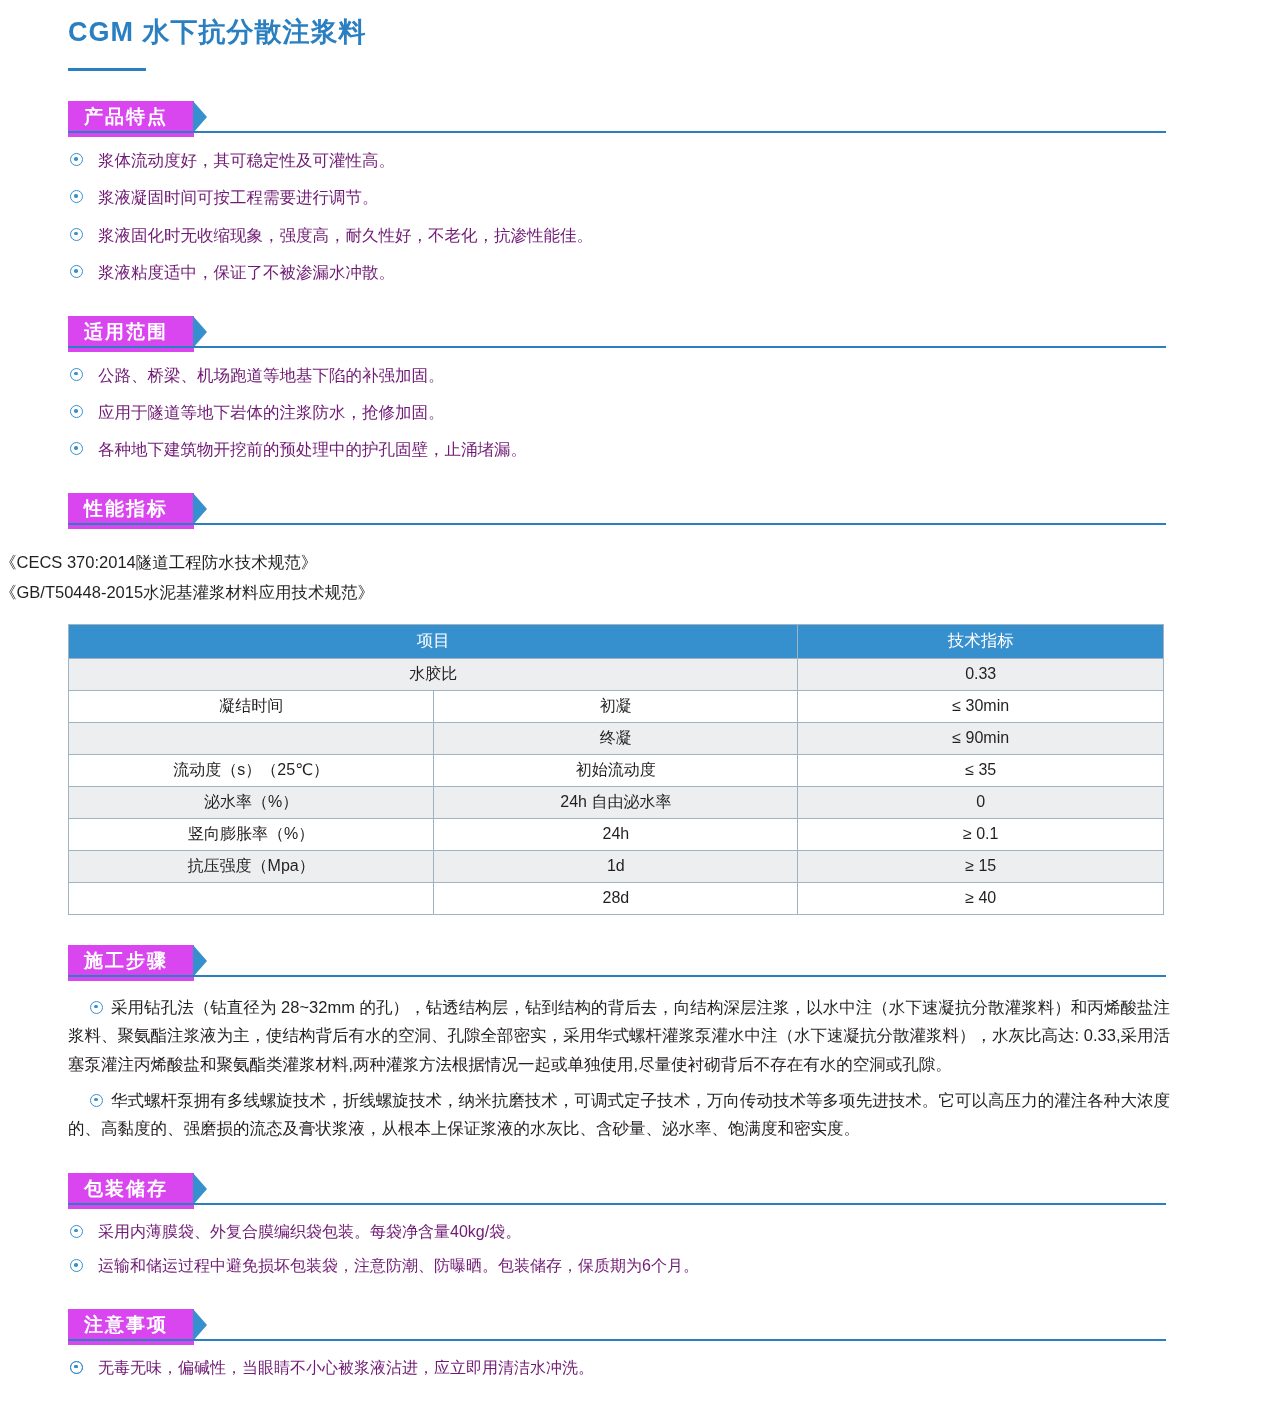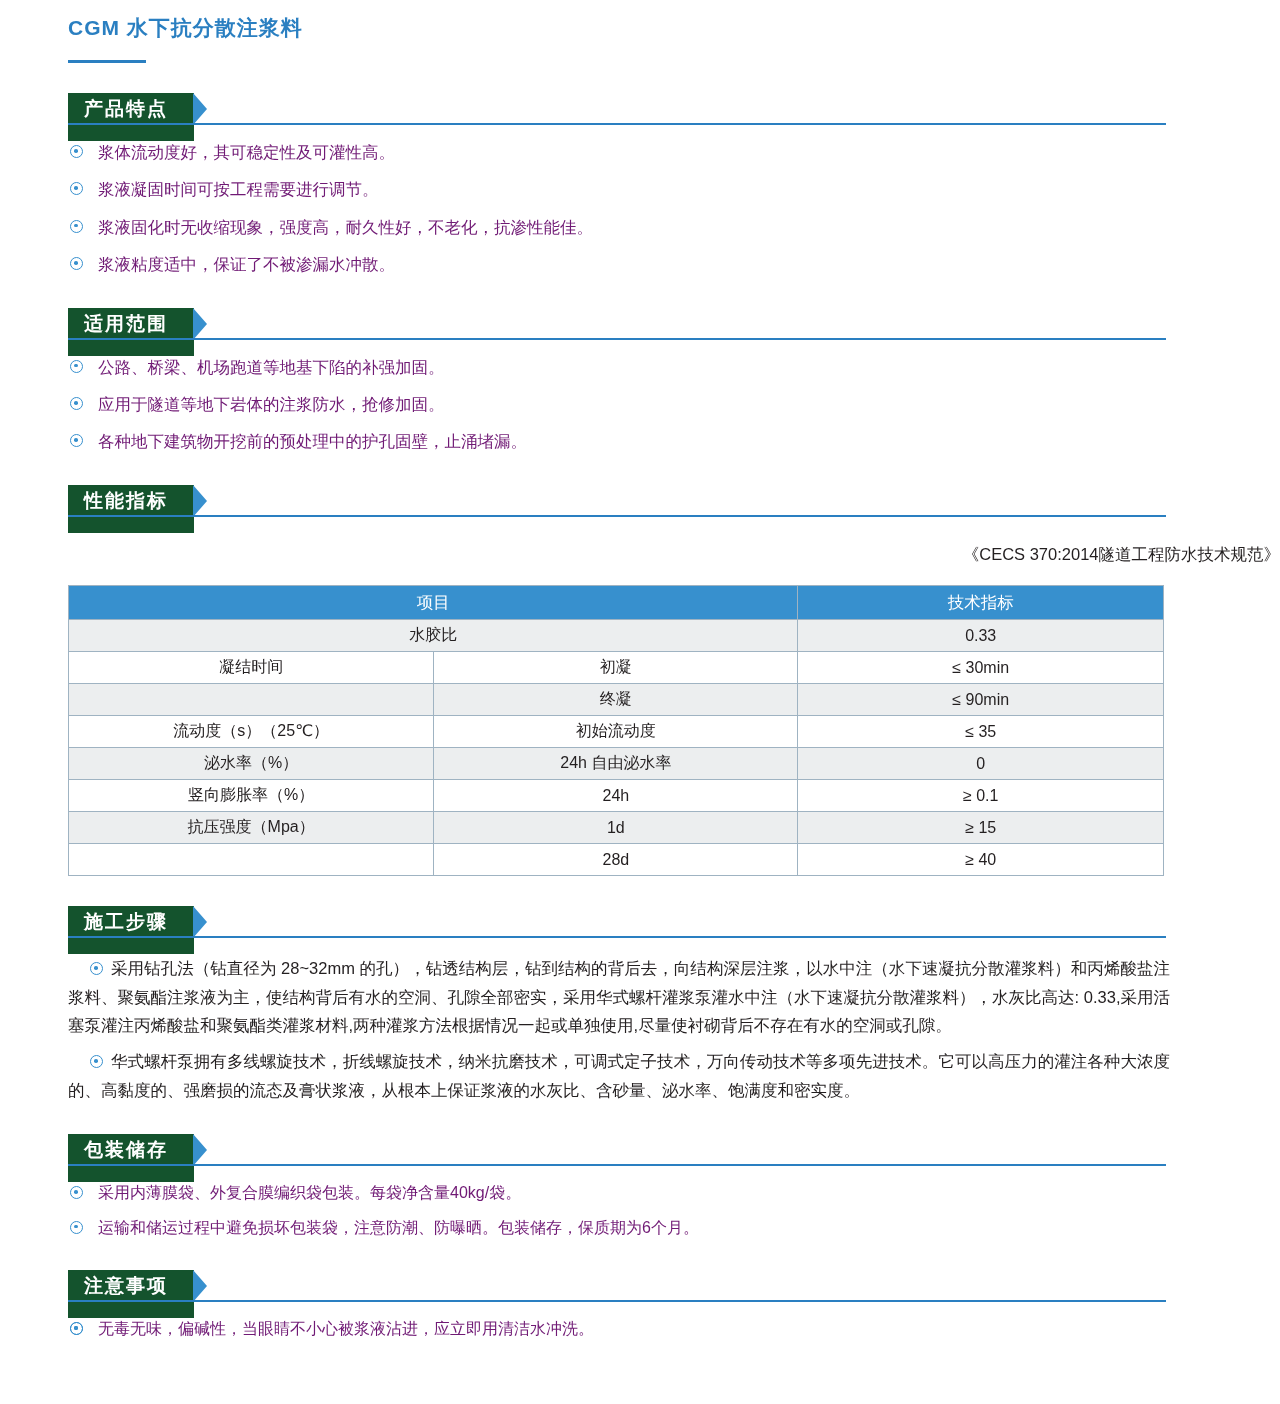--- a/index.html
+++ b/index.html
@@ -17,21 +17,21 @@
   .page {
     position: relative;
     width: 1280px;
     padding: 0 0 24px 0;
     box-sizing: border-box;
   }
 
   
   .doc-title {
     margin: 14px 0 0 68px;
-    font-size: 21px;
+    font-size: 27px;
     letter-spacing: 1px;
     color: #2a7fc1;
     font-weight: 700;
   }
   .title-rule {
     margin: 18px 0 0 68px;
     width: 78px;
     height: 3px;
     background: #2a7fc1;
   }
@@ -46,24 +46,24 @@
     height: 32px;
   }
   .sec-head .tagwrap {
     position: relative;
     display: inline-block;
     height: 32px;
   }
   .sec-head .tag {
     position: relative;
     display: inline-block;
-    height: 48px;
+    height: 36px;
     line-height: 32px;
     padding: 0 26px 0 16px;
-    background: #14532d;
+    background: #d946ef;
     color: #ffffff;
     font-size: 19px;
     font-weight: 700;
     letter-spacing: 2px;
     box-sizing: border-box;
   }
   .sec-head .tag::after {
     content: "";
     position: absolute;
     right: -13px;
@@ -114,21 +114,21 @@
     top: 3px;
     width: 3.6px;
     height: 3.6px;
     background: #3790ce;
     border-radius: 50%;
   }
 
   
   .standards {
     margin: 22px 0 0 0;
-    text-align: right;
+    text-align: left;
   }
   .standards div {
     font-size: 16.5px;
     line-height: 1.85;
     color: #231f20;
   }
 
   
   table.spec {
     margin: 16px 68px 0 68px;
@@ -238,20 +238,21 @@
   <div class="section">
     <div class="sec-head">
       <span class="tagwrap">
         <span class="tag">性能指标</span>
       </span>
       <span class="underline"></span>
     </div>
 
     <div class="standards">
       <div>《CECS 370:2014隧道工程防水技术规范》</div>
+      <div>《GB/T50448-2015水泥基灌浆材料应用技术规范》</div>
     </div>
 
     <table class="spec">
       <thead>
         <tr>
           <th colspan="2">项目</th>
           <th>技术指标</th>
         </tr>
       </thead>
       <tbody>

